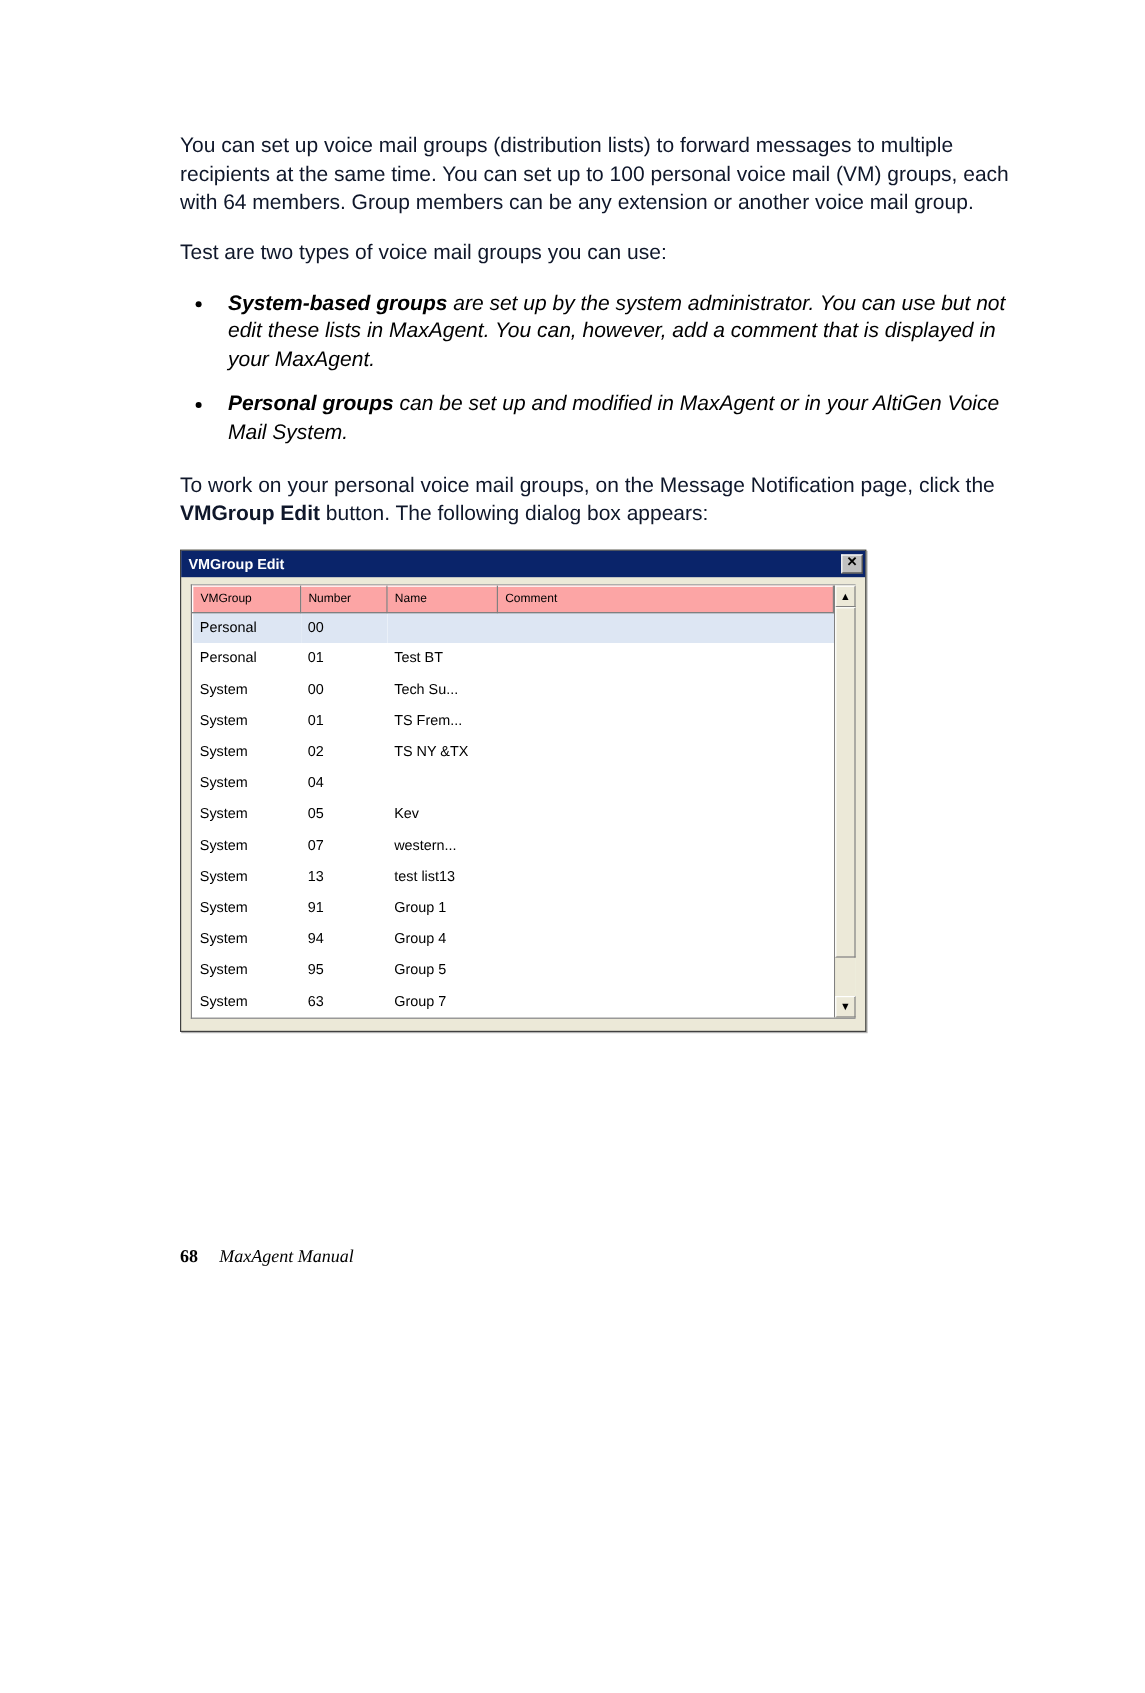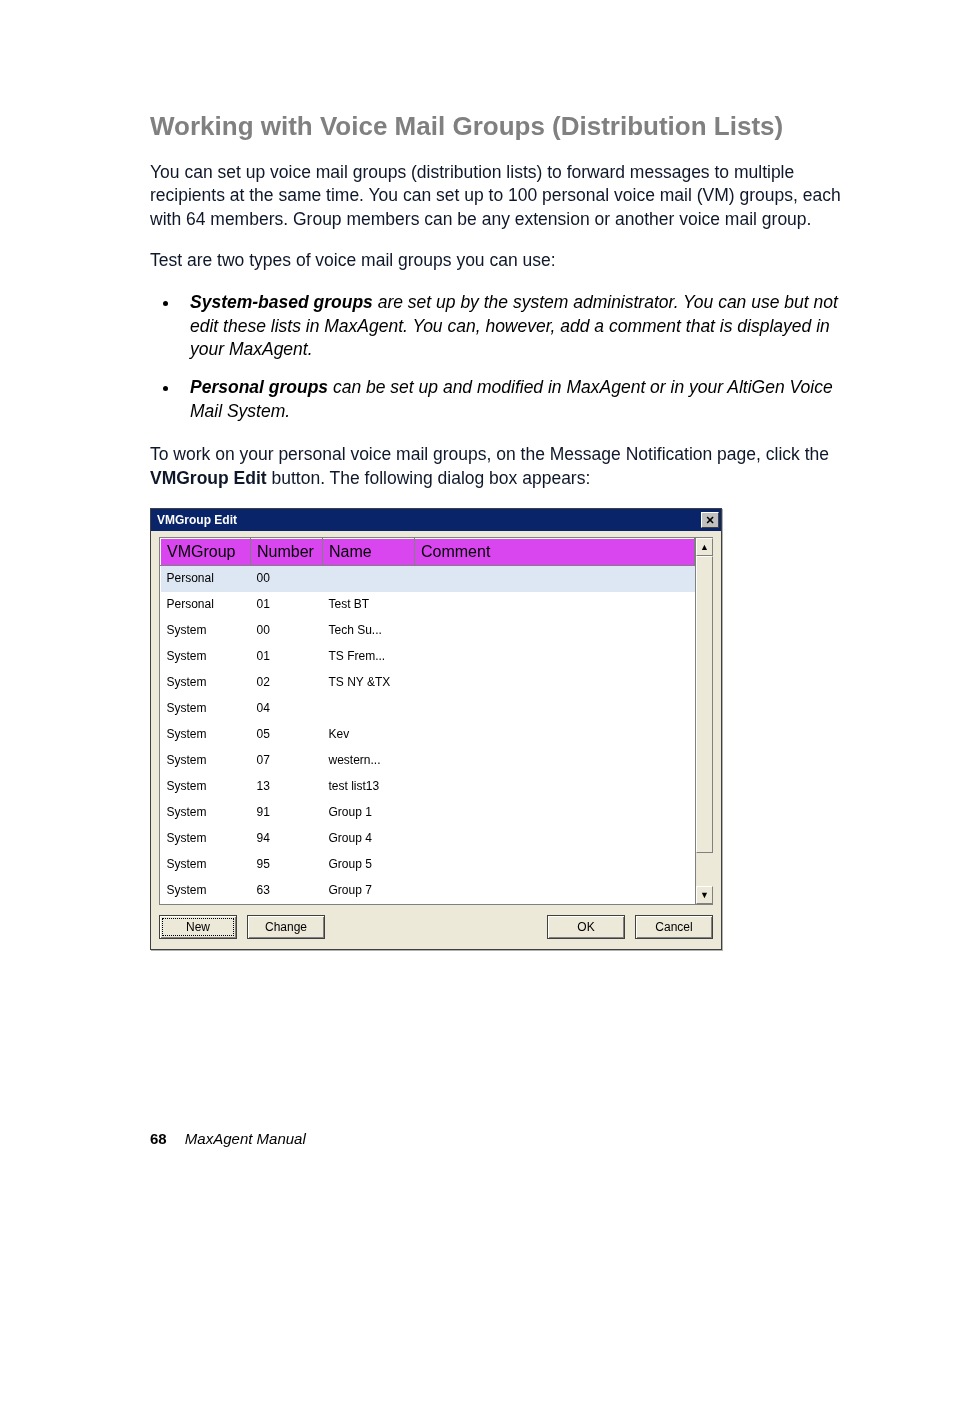--- a/index.html
+++ b/index.html
@@ -86,28 +86,28 @@
   }
   .grid {
     flex: 1;
   }
   table.vmg {
     width: 100%;
     border-collapse: collapse;
     table-layout: fixed;
   }
   table.vmg th {
-    background: #d946ef;
+    background: #fca5a5;
     font-weight: normal;
     text-align: left;
     padding: 4px 6px;
     border: 1px solid #fff;
     border-right-color: #808080;
     border-bottom-color: #808080;
-    font-size: 16px;
+    font-size: 10px;
     height: 22px;
   }
   table.vmg td {
     padding: 4px 6px 6px 6px;
     font-size: 12px;
     height: 26px;
     white-space: nowrap;
     overflow: hidden;
   }
   table.vmg col.c-g   { width: 90px; }
@@ -156,32 +156,31 @@
     font-family: Tahoma, Arial, sans-serif;
     font-size: 12px;
     text-align: center;
     line-height: 22px;
     padding: 0 8px;
   }
   .winbtn.focus { outline: 1px dotted #000; outline-offset: -4px; }
 
   .footer {
     margin-top: 180px;
-    font-family: Liberation Sans, sans-serif;
+    font-family: Liberation Serif, serif;
     font-size: 15px;
   }
   .footer .pn { font-weight: bold; margin-right: 14px; }
   .footer .ft { font-style: italic; }
 </style>
 </head>
 <body>
 
 <div class="page">
 
-  <h2 class="section">Working with Voice Mail Groups (Distribution Lists)</h2>
 
   <p class="body">You can set up voice mail groups (distribution lists) to forward messages to multiple recipients at the same time. You can set up to 100 personal voice mail (VM) groups, each with 64 members. Group members can be any extension or another voice mail group.</p>
 
   <p class="body">Test are two types of voice mail groups you can use:</p>
 
   <ul class="body-list">
     <li>
       <span class="bold">System-based groups</span><span> are set up by the system administrator. You can use but not edit these lists in MaxAgent. You can, however, add a comment that is displayed in your MaxAgent.</span>
     </li>
     <li>
@@ -303,27 +302,20 @@
           </div>
           <div class="vscroll">
             <div class="sbtn">▲</div>
             <div class="strack">
               <div class="sthumb"></div>
             </div>
             <div class="sbtn">▼</div>
           </div>
         </div>
 
-        <div class="btnrow">
-          <div class="winbtn focus">New</div>
-          <div class="winbtn">Change</div>
-          <div class="gap"></div>
-          <div class="winbtn">OK</div>
-          <div class="winbtn">Cancel</div>
-        </div>
       </div>
     </div>
   </div>
 
   <div class="footer">
     <span class="pn">68</span>
     <span class="ft">MaxAgent Manual</span>
   </div>
 
 </div>

